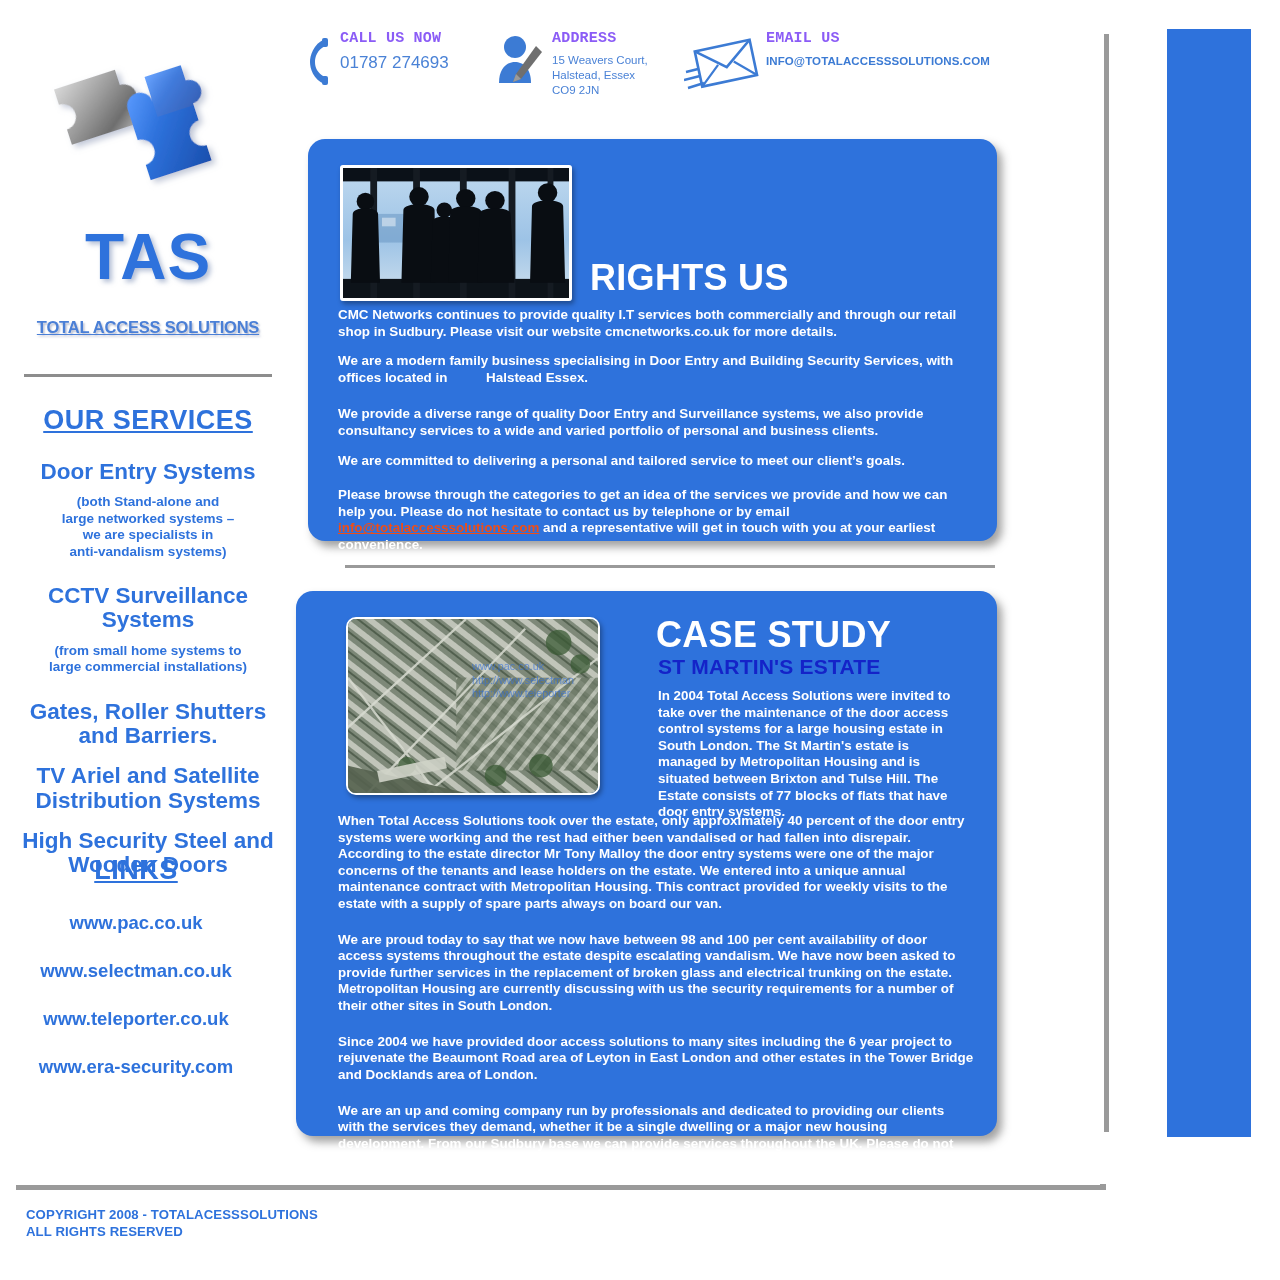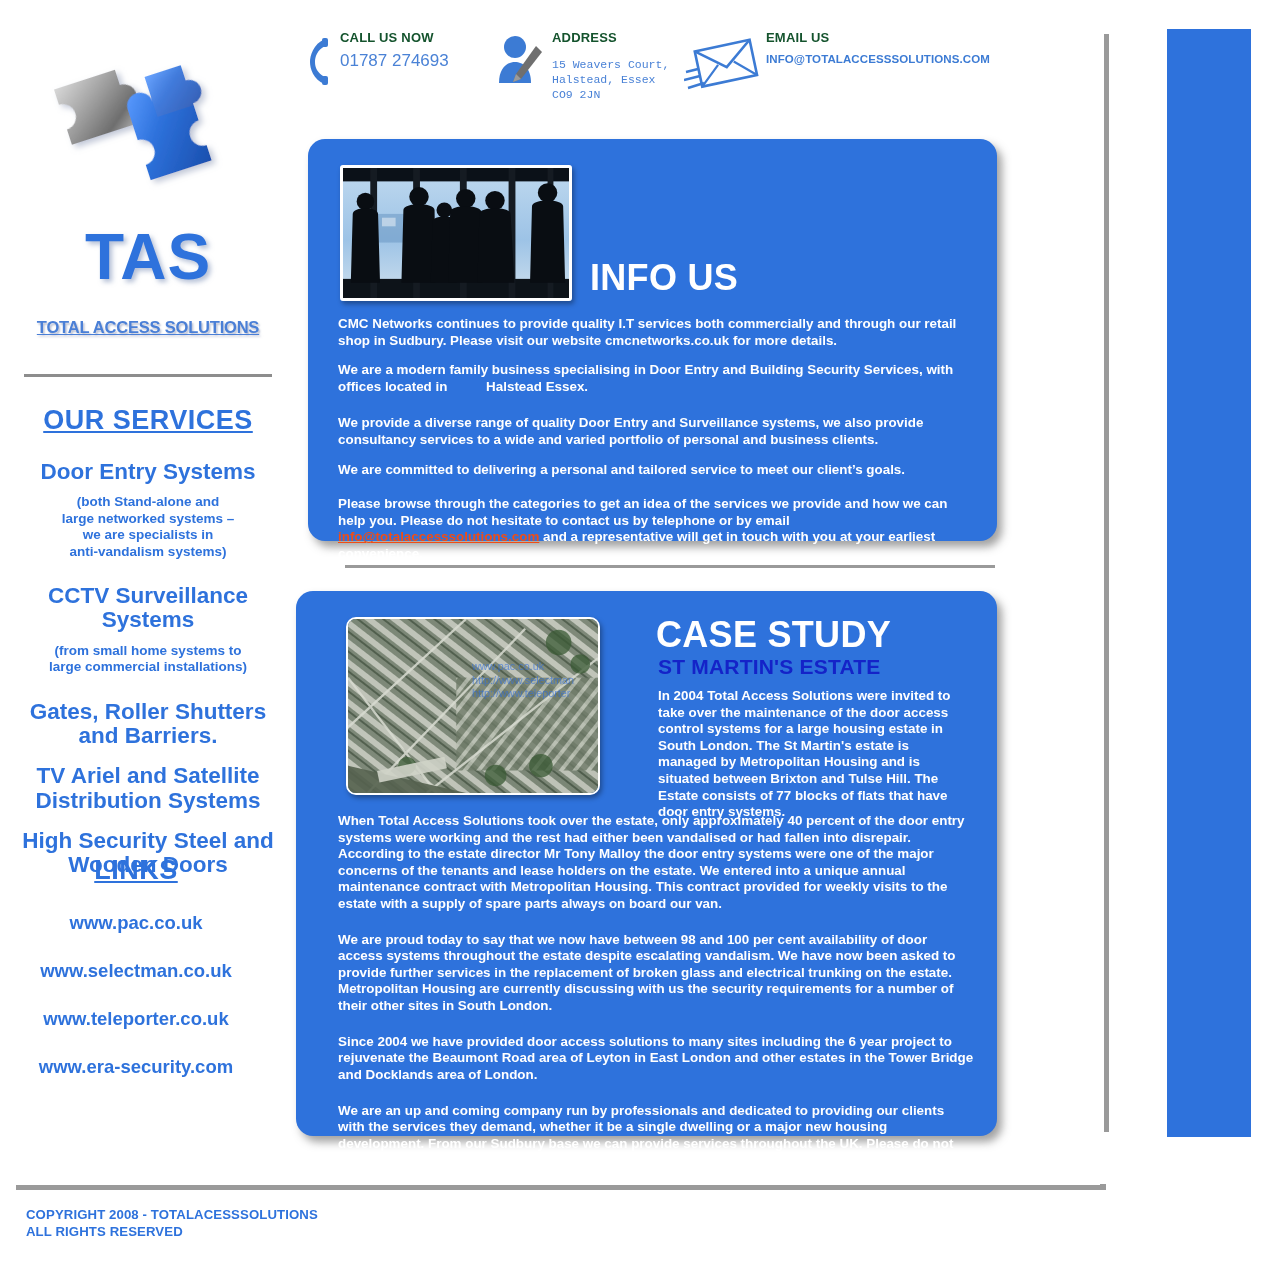--- a/index.html
+++ b/index.html
@@ -67,23 +67,23 @@
   #links-block { position: absolute; left: 0; top: 855px; width: 252px; padding-left: 20px; }
   .link-item {
     display: block;
     font-size: 18.5px; font-weight: bold; color: #2E72DC;
     text-decoration: none; margin-top: 26px;
   }
 
   
   #contact-bar { position: absolute; left: 306px; top: 30px; height: 80px; }
   .contact-block { position: absolute; top: 0; }
-  .cb-title { font-size: 13px; font-weight: bold; color: #14532d; letter-spacing: .2px; }
+  .cb-title { font-size: 15px; font-weight: bold; color: #8b5cf6; letter-spacing: .2px; font-family: Liberation Mono, monospace; }
   .cb-text  { font-size: 17px; color: #4A82D6; margin-top: 6px; }
-  .cb-small { font-size: 11.5px; color: #4A82D6; line-height: 1.32; margin-top: 12px; font-family: Liberation Mono, monospace; }
+  .cb-small { font-size: 11.5px; color: #4A82D6; line-height: 1.32; margin-top: 6px; }
   .cb-email { font-size: 11.5px; font-weight: bold; color: #3C7BD4; margin-top: 8px; letter-spacing: .1px; }
 
   
   .panel {
     position: absolute;
     background: #2E72DC;
     border-radius: 17px;
     box-shadow: 5px 6px 9px rgba(70,70,70,.5);
     color: #ffffff;
   }
@@ -294,23 +294,23 @@
         <path d="M116,32 a10,10 0 1 1 20,0 a10,10 0 1 1 -20,0 Z"></path>
         <path d="M110,46 C110,38 142,38 142,46 L143,120 L108,120 Z"></path>
         <path d="M146,34 a10,10 0 1 1 20,0 a10,10 0 1 1 -20,0 Z"></path>
         <path d="M140,48 C140,40 172,40 172,48 L176,120 L138,120 Z"></path>
         <path d="M200,26 a10,10 0 1 1 20,0 a10,10 0 1 1 -20,0 Z"></path>
         <path d="M194,40 C194,32 226,32 226,40 L228,120 L192,120 Z"></path>
       </g>
     </svg>
   </div>
 
-  <div class="panel-title" style="left:282px;top:118px;">INFO US</div>
-
-  <div style="position:absolute;left:30px;top:177px;width:635px;">
+  <div class="panel-title" style="left:282px;top:118px;">RIGHTS US</div>
+
+  <div style="position:absolute;left:30px;top:168px;width:635px;">
     <div class="ptext">CMC Networks continues to provide quality I.T services both commercially and through our retail shop in Sudbury. Please visit our website cmcnetworks.co.uk for more details.</div>
     <div class="ptext"><span>We are a modern family business specialising in Door Entry and Building Security Services, with offices located in </span><span class="ptext-thin">Halstead Essex.</span></div>
     <div class="ptext" style="margin-top:20px">We provide a diverse range of quality Door Entry and Surveillance systems, we also provide consultancy services to a wide and varied portfolio of personal and business clients.</div>
     <div class="ptext" style="">We are committed to delivering a personal and tailored service to meet our client’s goals.</div>
     <div class="ptext" style="margin-top:18px"><span>Please browse through the categories to get an idea of the services we provide and how we can help you. Please do not hesitate to contact us by telephone  or by email </span><a class="email-link" href="#">info@totalaccesssolutions.com</a><span> and a representative will get in touch with you at your earliest convenience.</span></div>
   </div>
 </div>
 
 <div class="hr-between"></div>
 

